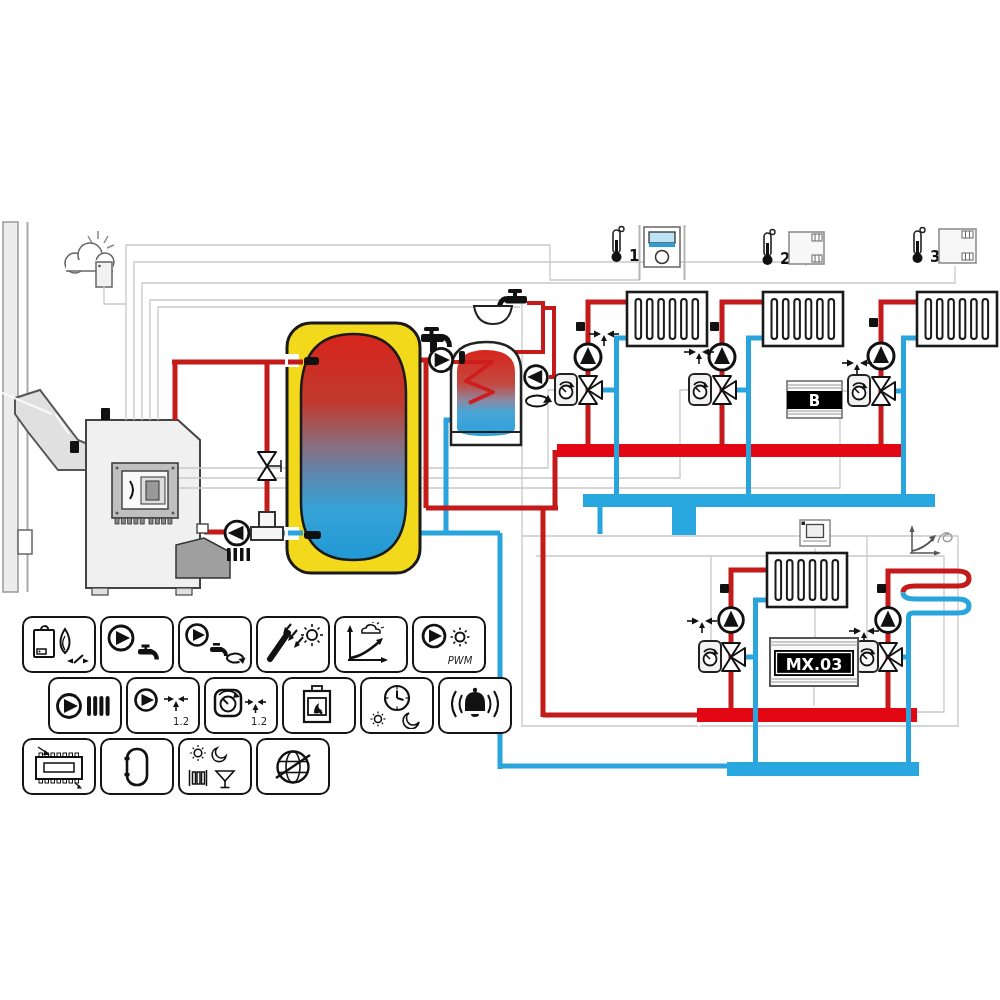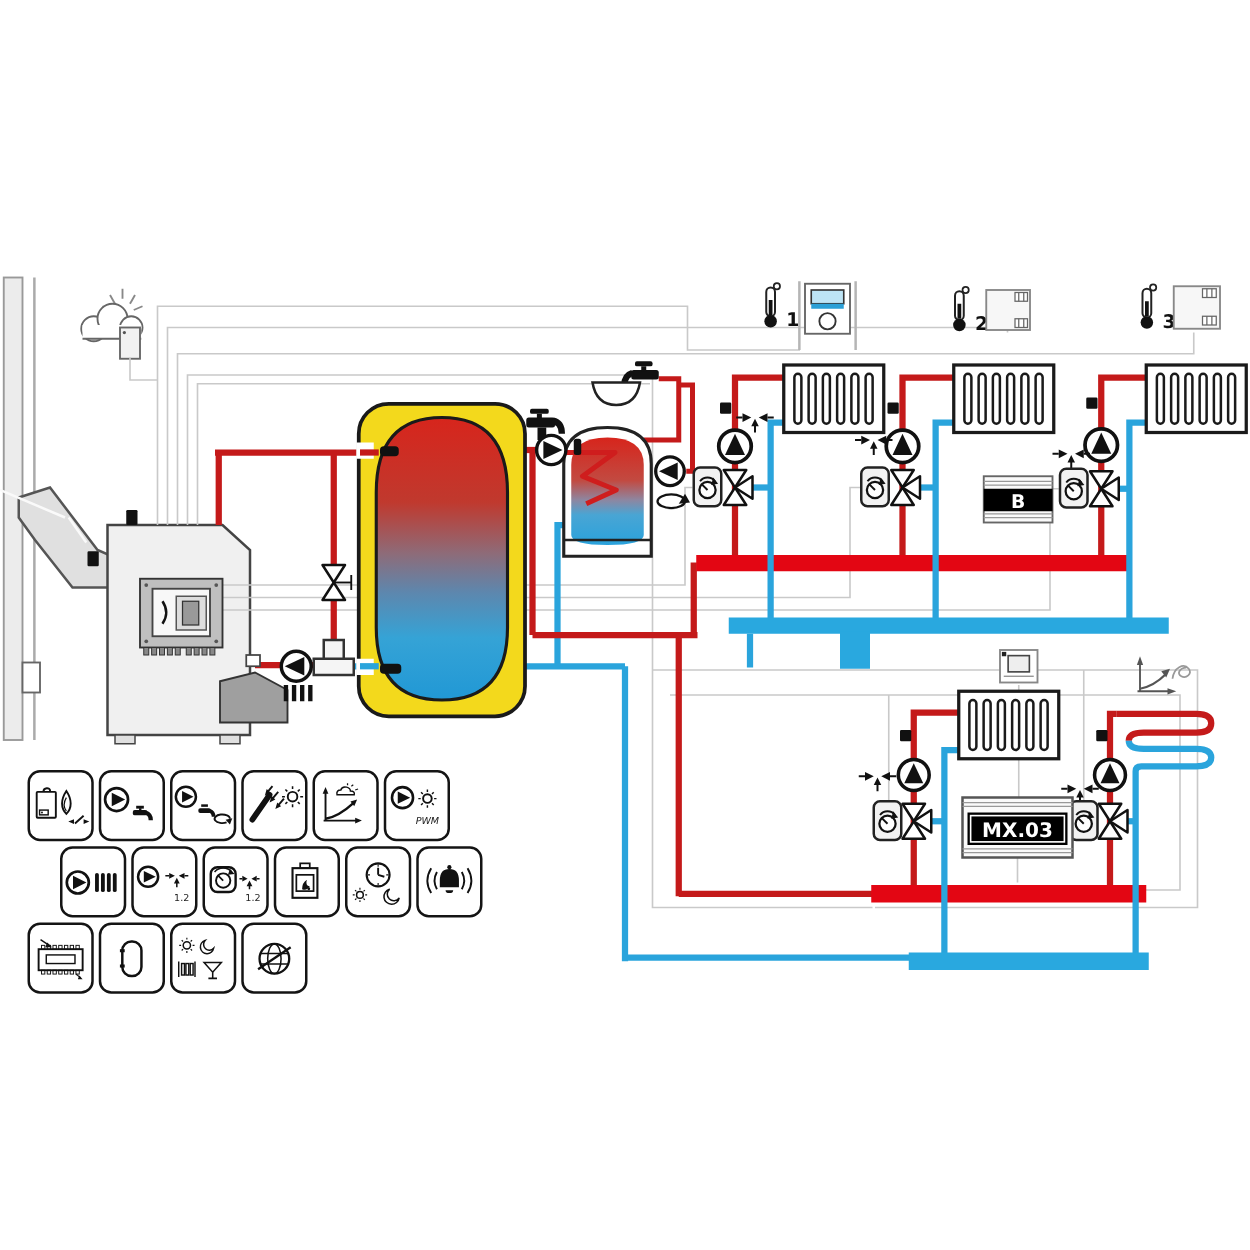--- a/index.html
+++ b/index.html
@@ -1,20 +1,20 @@
 <!DOCTYPE html>
 <html><head>
 <meta charset="utf-8">
 <style>
   html,body{margin:0;padding:0;background:#fff;}
   body{width:1000px;height:1000px;position:relative;font-family:"DejaVu Sans",sans-serif;overflow:hidden;}
   #stage{position:absolute;left:0;top:0;width:1000px;height:1000px;}
   svg text{font-family:"DejaVu Sans",sans-serif;}
   .icon-row{position:absolute;display:flex;gap:4px;}
-  .icon-btn{width:53px;height:57px;border:2.5px solid #141414;border-radius:10px;background:#fff;
+  .icon-btn{width:74px;height:57px;border:2.5px solid #141414;border-radius:10px;background:#fff;
     display:flex;align-items:center;justify-content:center;box-sizing:border-box;}
   .icon-btn svg{display:block;}
 </style>
 </head>
 <body>
 
 <div id="stage">
 <svg width="1000" height="1000" viewBox="0 0 1000 1000">
   <defs>
     <linearGradient id="bufGrad" x1="0" y1="0" x2="0" y2="1">

